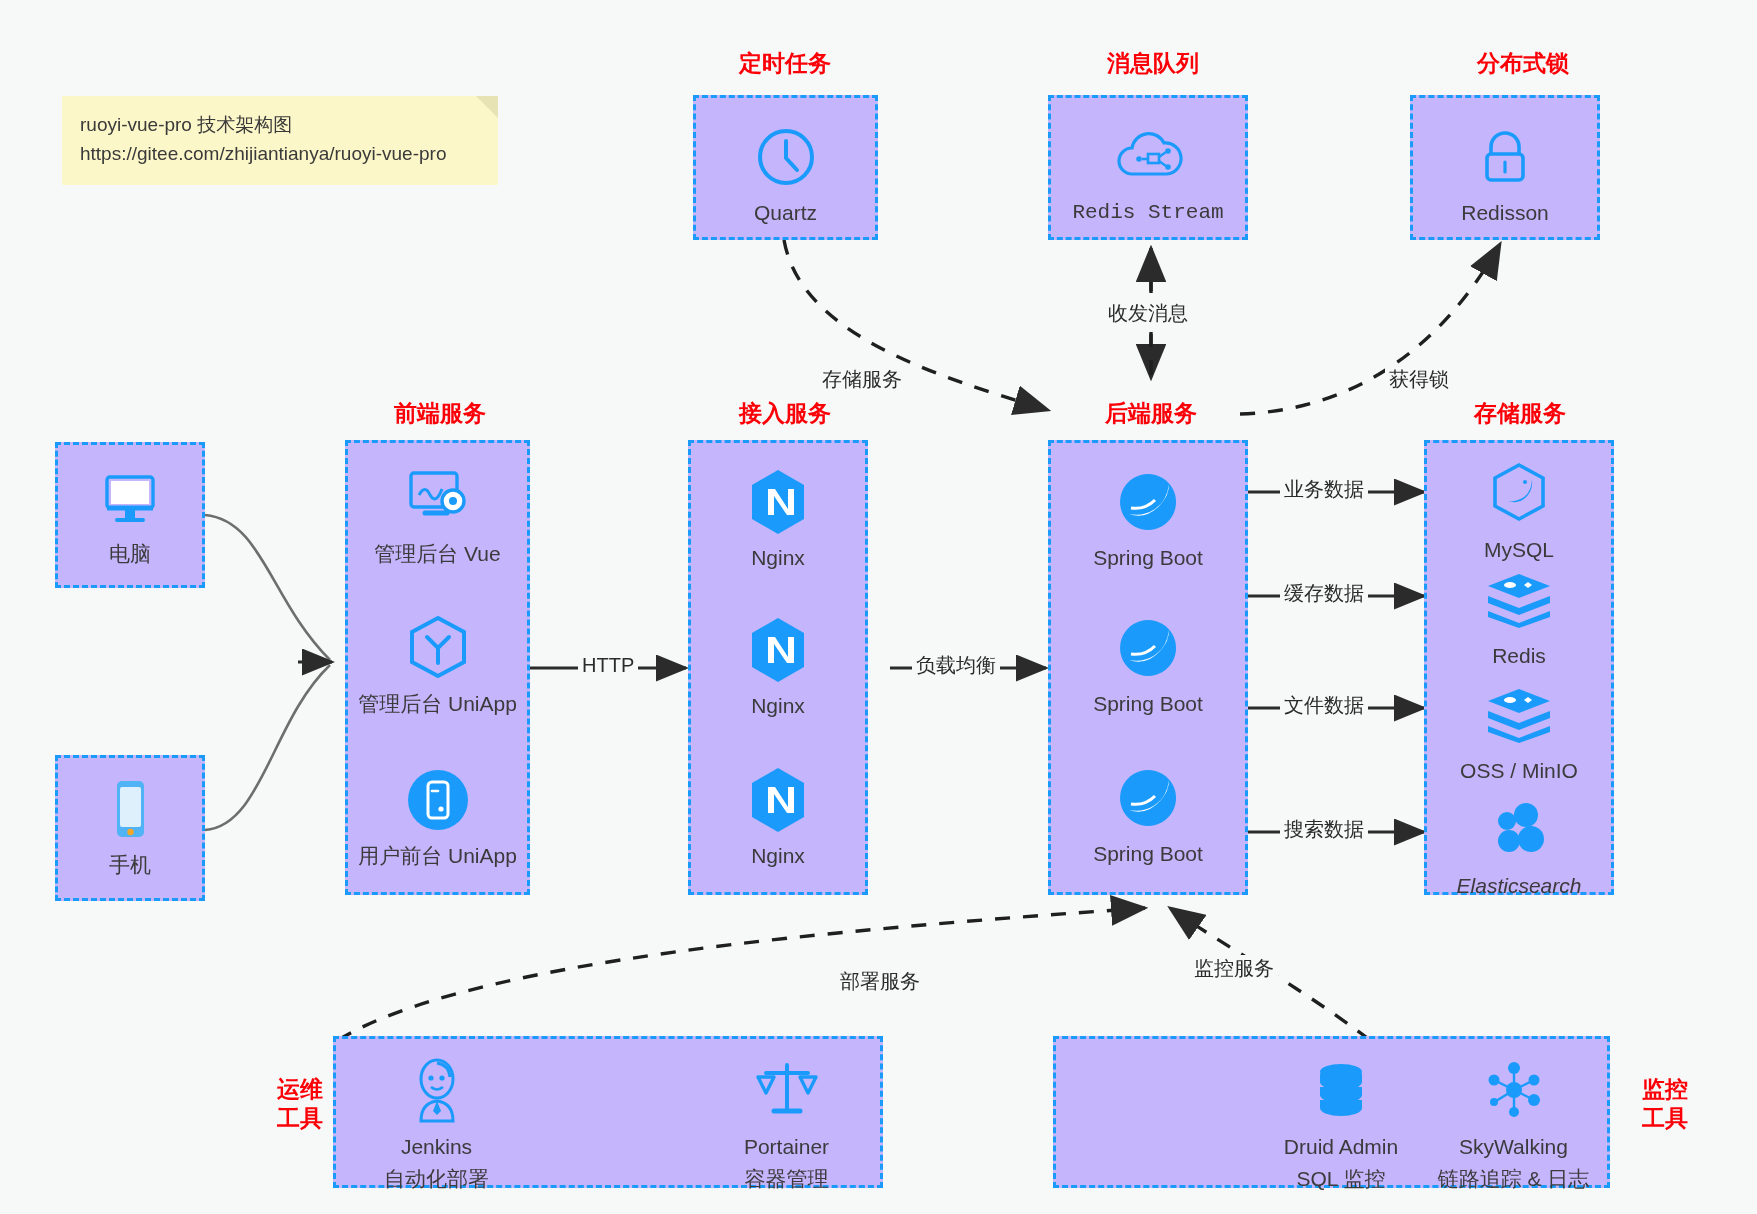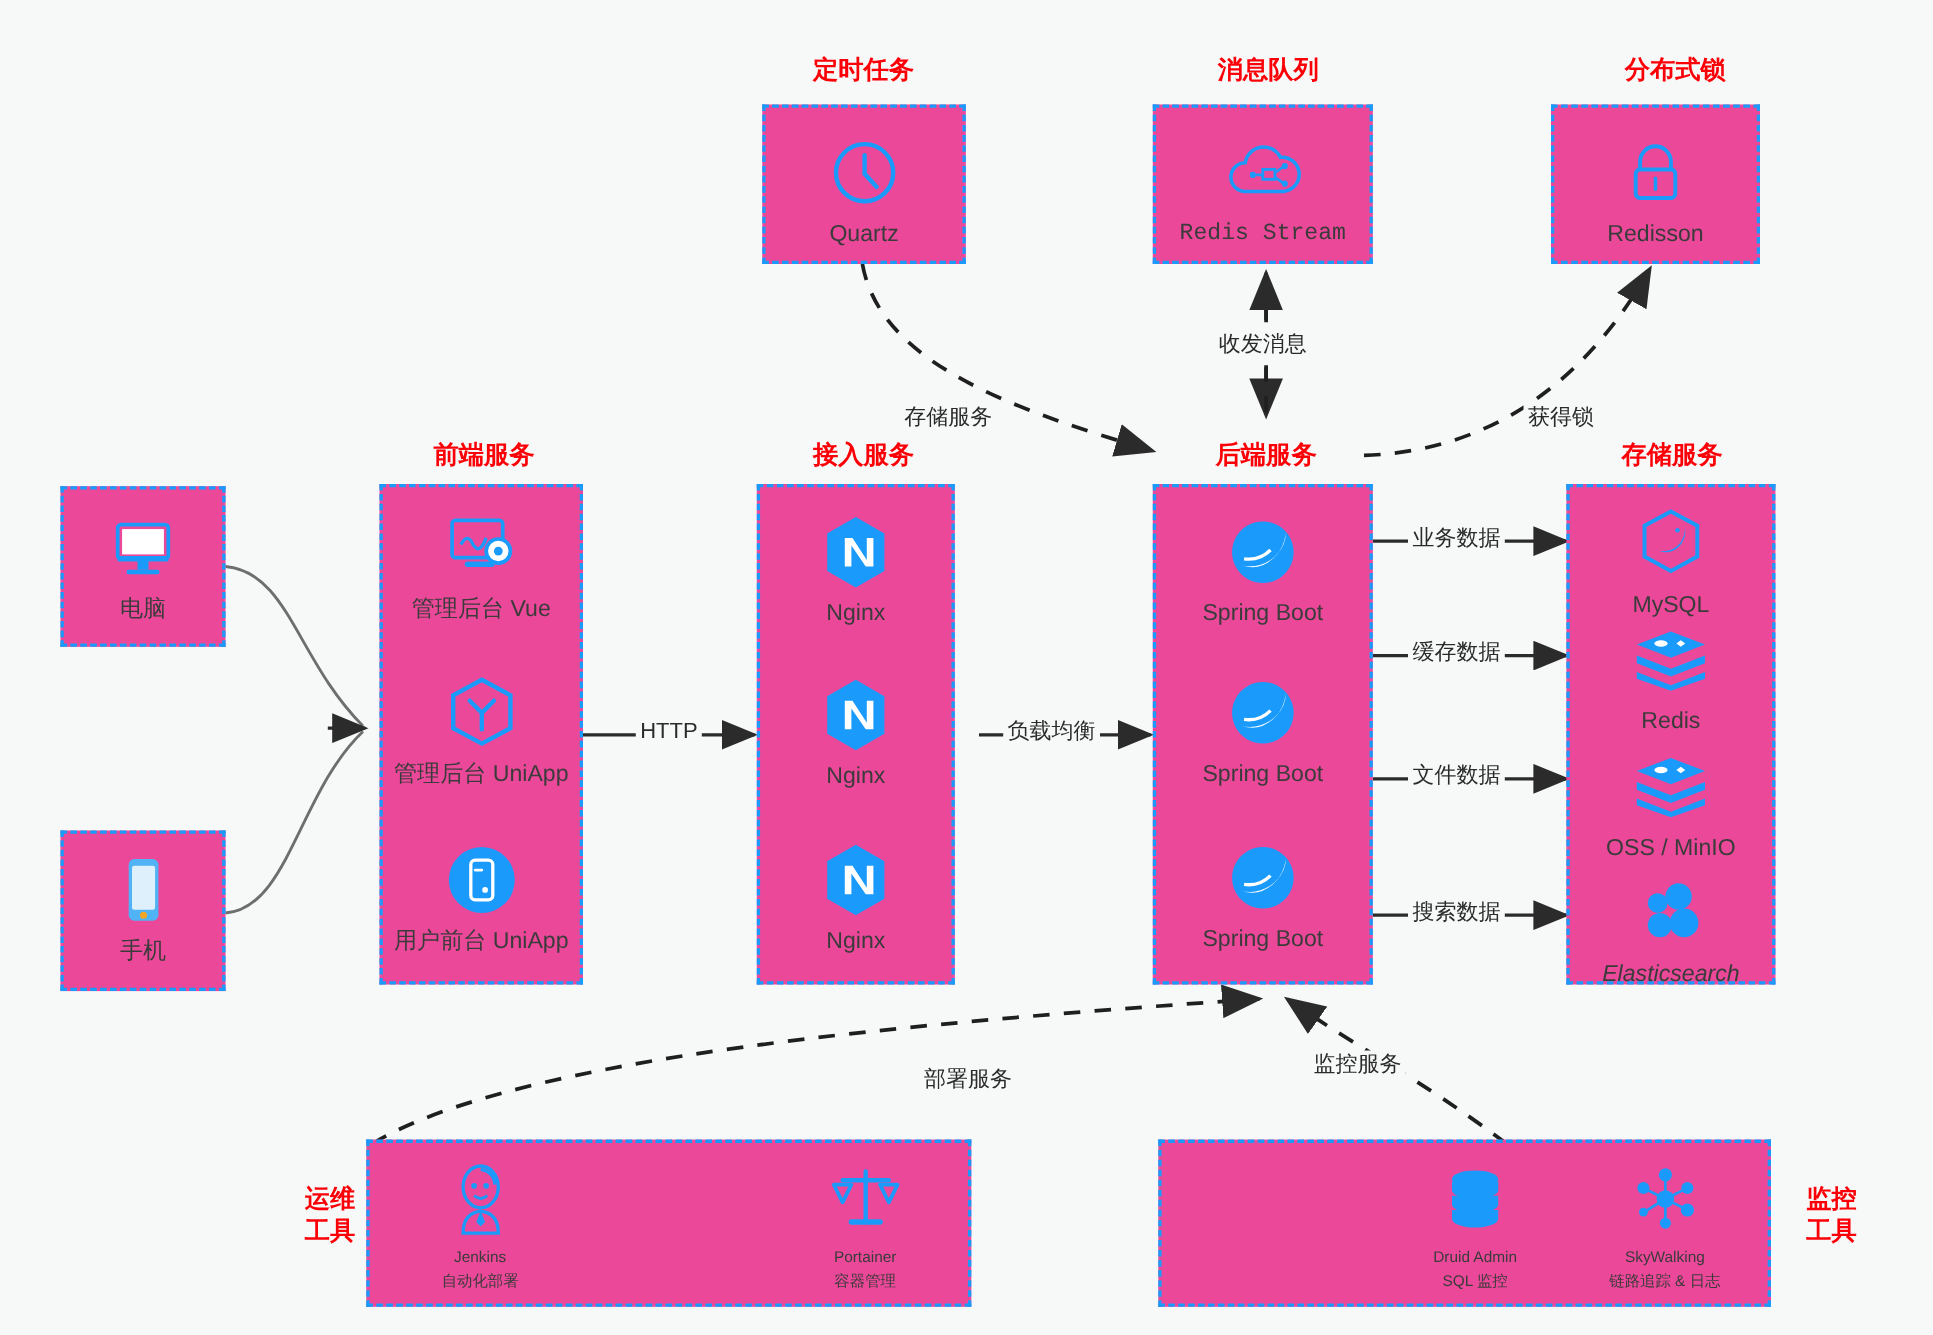--- a/index.html
+++ b/index.html
@@ -6,32 +6,32 @@
   body{font-family:"Liberation Sans","DejaVu Sans",sans-serif;}
   #stage{position:relative;width:1757px;height:1214px;background:#f7f8f8;overflow:hidden;}
 
   
   .note{position:absolute;background:#fcf7c8;box-shadow:0 0 0 0 transparent;
         padding:14px 18px 16px 18px;color:#3a3a3a;font-size:19px;line-height:1.55;white-space:nowrap;}
   .note .fold{position:absolute;right:0;top:0;width:0;height:0;
         border-top:22px solid #e8e3b4;border-left:22px solid transparent;}
 
   
-  .gbox{position:absolute;border:3px dashed #1a9bfc;background:#ec4899;box-sizing:border-box;}
+  .gbox{position:absolute;border:3px dashed #1a9bfc;background:#c4b5fd;box-sizing:border-box;}
   .gtitle{position:absolute;color:#fb0007;font-weight:bold;font-size:23px;text-align:center;white-space:nowrap;}
   .gtitle.side{line-height:1.25;}
 
   
   .node{position:absolute;text-align:center;width:100%;left:0;}
   .node .ic{height:74px;display:flex;align-items:center;justify-content:center;}
   .node .lb{margin-top:6px;color:#3b3b3b;font-size:21px;line-height:1.25;white-space:nowrap;}
 
   .cell{position:absolute;text-align:center;}
   .cell .ic{height:78px;display:flex;align-items:center;justify-content:center;}
-  .cell .lb{color:#3b3b3b;font-size:14px;line-height:1.32;white-space:nowrap;margin-top:4px;}
+  .cell .lb{color:#3b3b3b;font-size:21px;line-height:1.32;white-space:nowrap;margin-top:4px;}
 
   
   .elabel{position:absolute;background:#f7f8f8;color:#2b2b2b;font-size:20px;
           padding:1px 4px;white-space:nowrap;line-height:1.2;}
   svg.wires{position:absolute;left:0;top:0;width:1757px;height:1214px;overflow:visible;pointer-events:none;}
 </style>
 </head>
 <body>
 
 <div id="stage">
@@ -59,20 +59,25 @@
     <g stroke="#1f1f1f" stroke-width="3.4" fill="none" stroke-dasharray="15,13" marker-end="url(#ah)">
       <path d="M784,240 C800,330 920,372 1048,410"></path>
       <path d="M1151,250 L1151,378"></path>
       <path d="M1151,375 L1151,248" transform="translate(0,0)"></path>
       <path d="M1240,414 C1370,410 1452,330 1500,244"></path>
       <path d="M338,1040 C470,960 830,930 1145,908"></path>
       <path d="M1370,1040 C1290,980 1230,950 1170,908"></path>
     </g>
   </svg>
 
+  <div class="note" style="left:62px;top:96px;width:400px;">
+    <span class="fold"></span>
+    <div>ruoyi-vue-pro 技术架构图</div>
+    <div>https://gitee.com/zhijiantianya/ruoyi-vue-pro</div>
+  </div>
 
   <div class="gtitle" style="left:690px;top:48px;width:190px;">定时任务</div>
   <div class="gbox" style="left:693px;top:95px;width:185px;height:145px;">
     <div class="node" style="top:22px;">
       <div class="ic">
         <svg width="62" height="62" viewBox="0 0 62 62">
             <circle cx="31" cy="31" r="26" fill="none" stroke="#1a9bfc" stroke-width="4"></circle>
             <path d="M31 15 L31 32 L42 44" fill="none" stroke="#1a9bfc" stroke-width="4" stroke-linecap="round"></path>
           </svg>
       </div>

